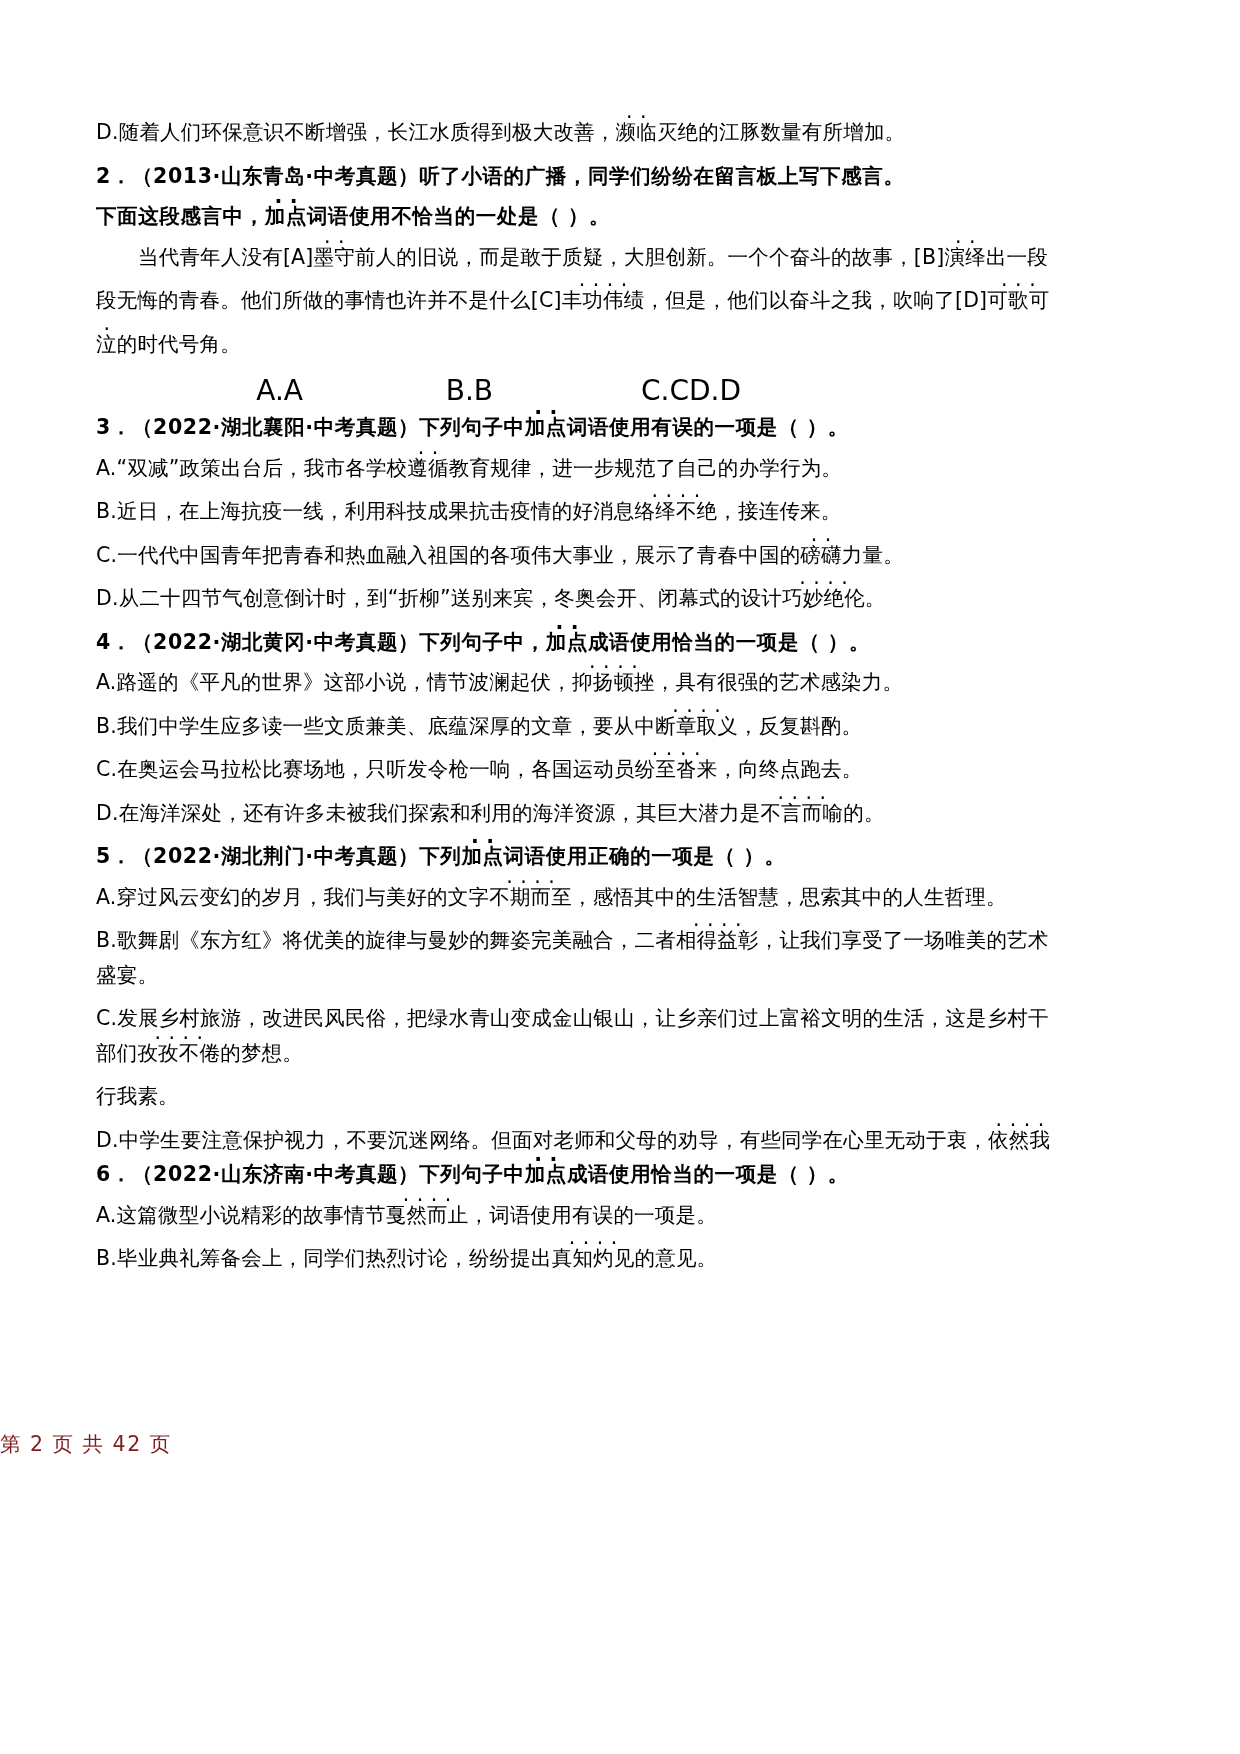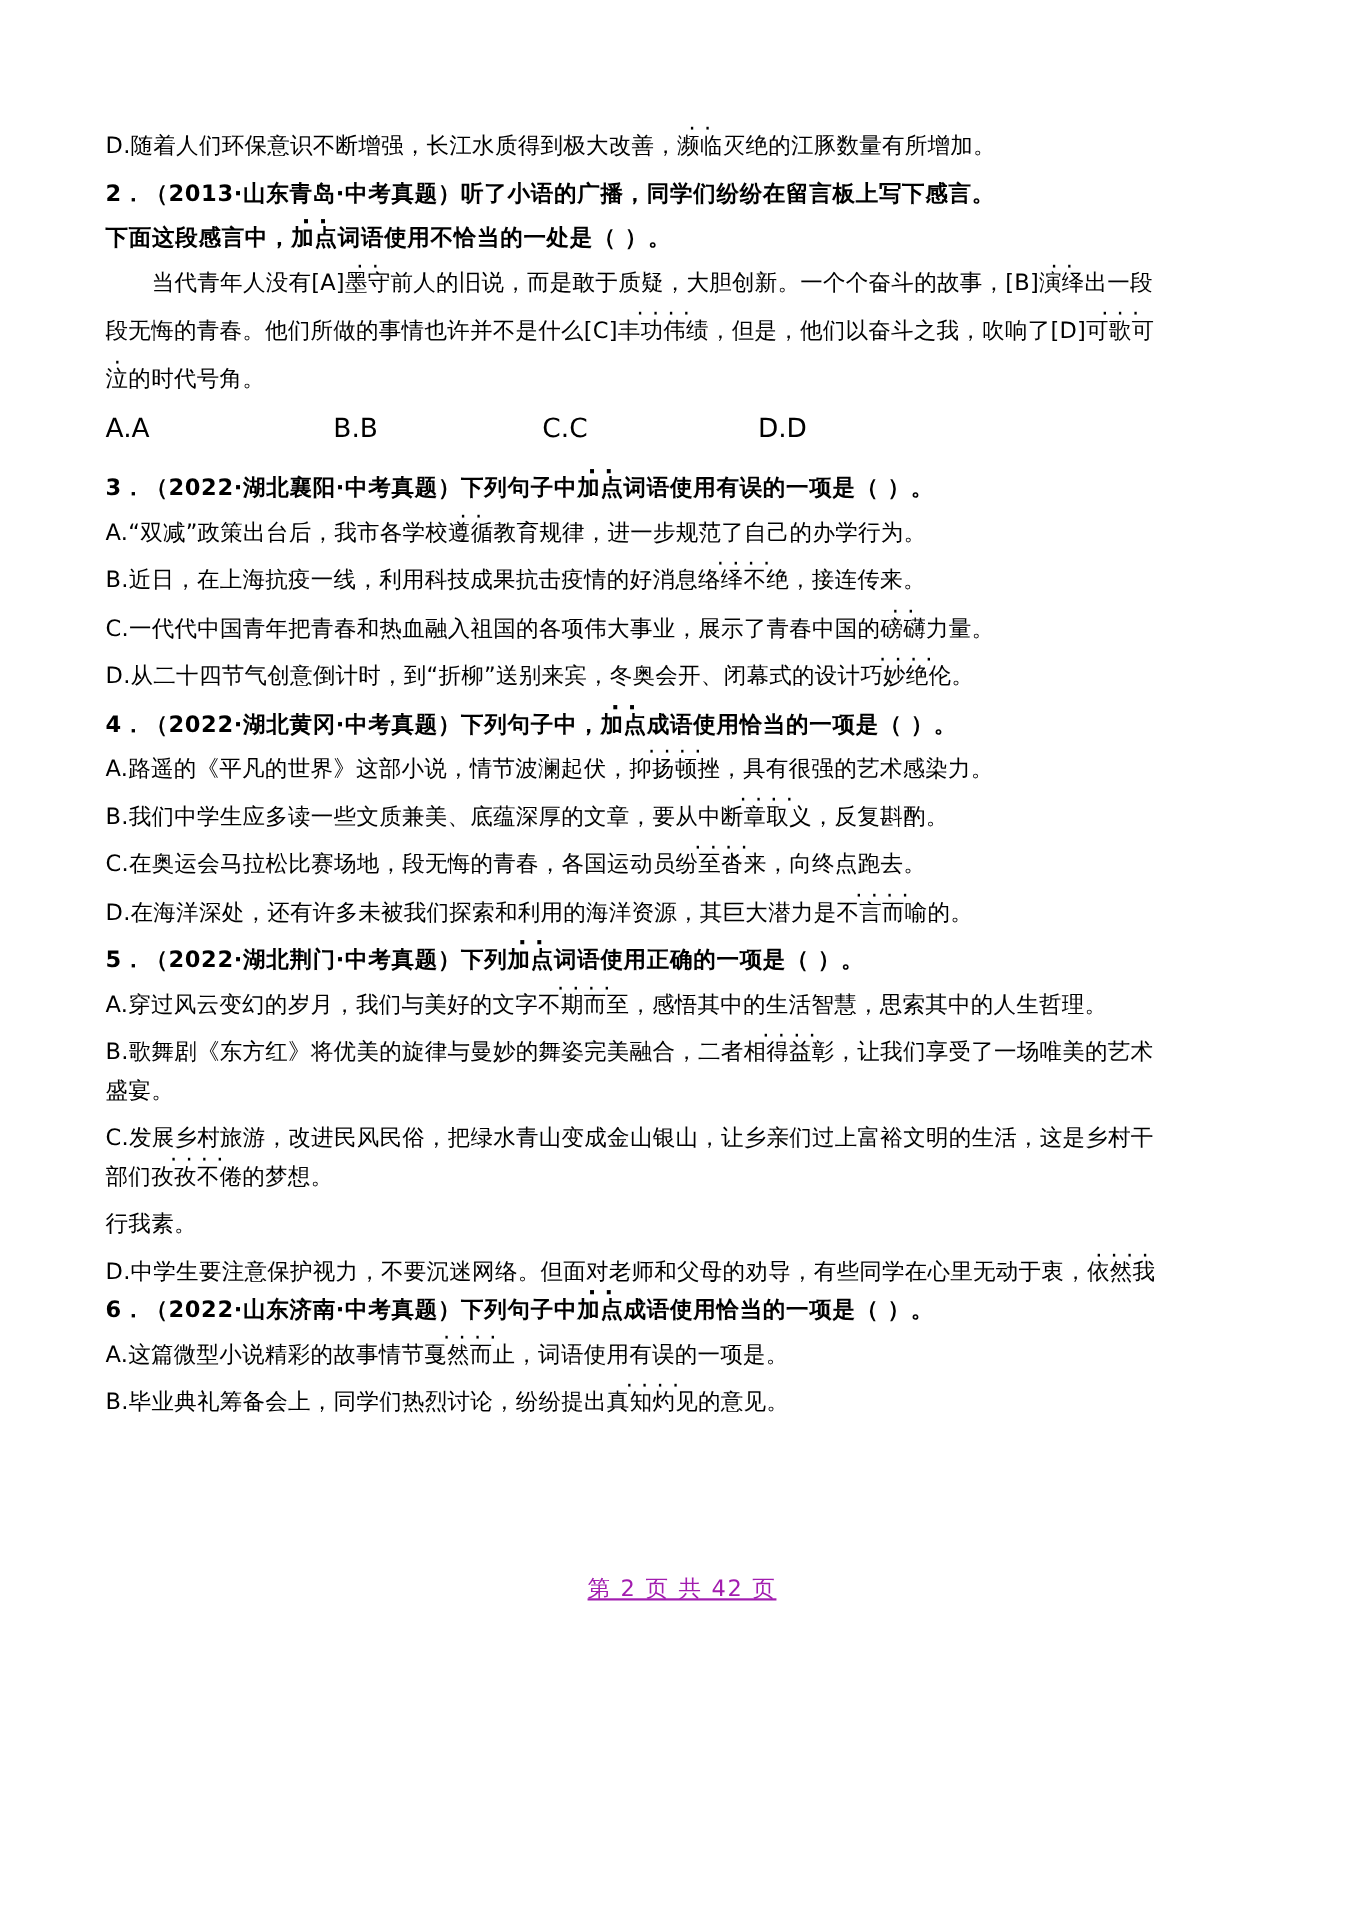--- a/index.html
+++ b/index.html
@@ -79,42 +79,42 @@
 
   
   .indent2 {
     display: inline-block;
     width: 42px;
   }
 
   
   .optrow {
     display: flex;
-    font-size: 24px;
+    font-size: 28px;
     line-height: 1;
-    margin-bottom: 32px;
+    margin-bottom: 12px;
+    text-align: right;
   }
   .optrow span.opt {
     display: inline-block;
   }
   .optrow .o1 { width: 207px; }
   .optrow .o2 { width: 190px; }
   .optrow .o3 { width: 196px; }
 
   
   .footer {
     position: absolute;
     left: 0;
     right: 0;
     bottom: 86px;
-    text-align: center;
+    text-align: left;
     font-size: 20.5px;
     letter-spacing: 1.5px;
-    color: #a21caf;
-    text-decoration: underline;
+    color: #7f1d1d;
   }
 </style>
 </head>
 <body>
 
 <div class="page">
   <div class="content">
 
     <div class="row">
       <div class="line">
@@ -196,21 +196,21 @@
         <span>A.路遥的《平凡的世界》这部小说，情节波澜起伏，</span><span class="em" data-dots="····">抑扬顿挫</span><span>，具有很强的艺术感染力。</span>
       </div>
     </div>
     <div class="row">
       <div class="line">
         <span>B.我们中学生应多读一些文质兼美、底蕴深厚的文章，要从中</span><span class="em" data-dots="····">断章取义</span><span>，反复斟酌。</span>
       </div>
     </div>
     <div class="row">
       <div class="line">
-        <span>C.在奥运会马拉松比赛场地，段无悔的青春，各国运动员</span><span class="em" data-dots="····">纷至沓来</span><span>，向终点跑去。</span>
+        <span>C.在奥运会马拉松比赛场地，只听发令枪一响，各国运动员</span><span class="em" data-dots="····">纷至沓来</span><span>，向终点跑去。</span>
       </div>
     </div>
     <div class="row">
       <div class="line">
         <span>D.在海洋深处，还有许多未被我们探索和利用的海洋资源，其巨大潜力是</span><span class="em" data-dots="····">不言而喻</span><span>的。</span>
       </div>
     </div>
 
     <div class="row qhead">
       <div class="line">

